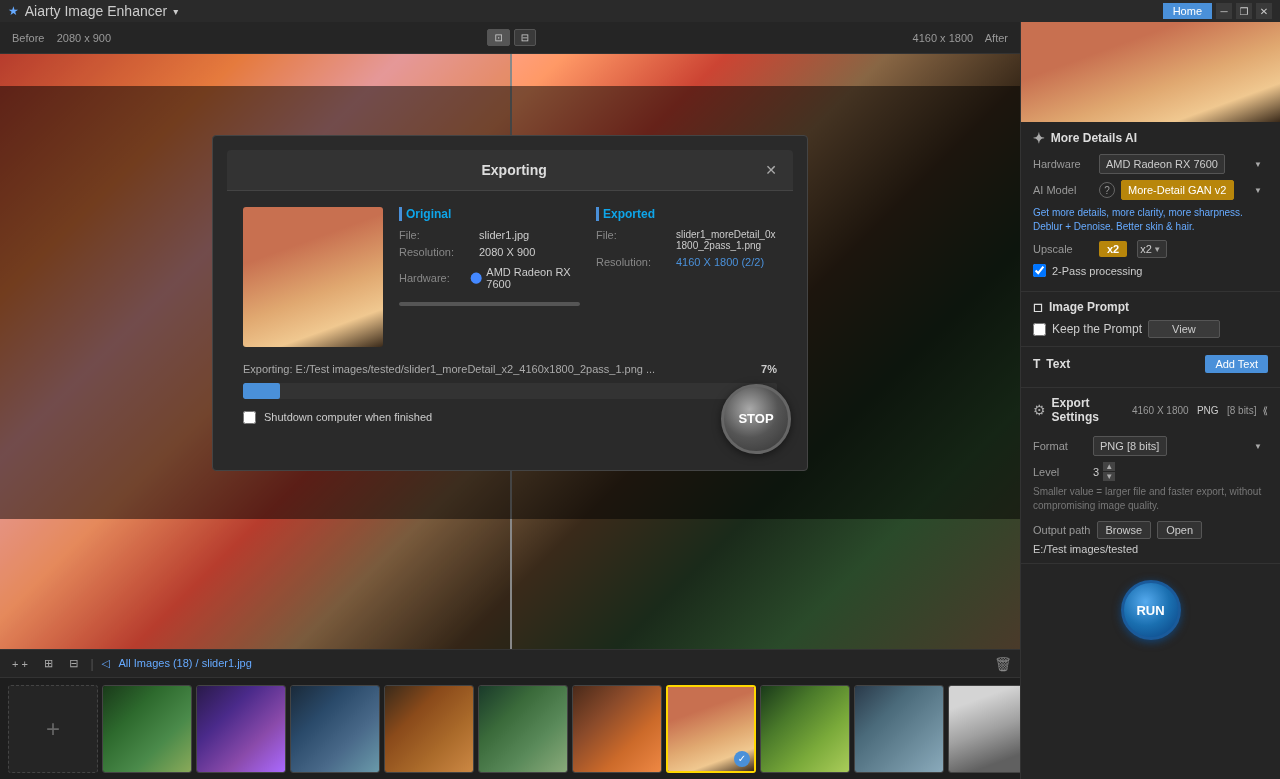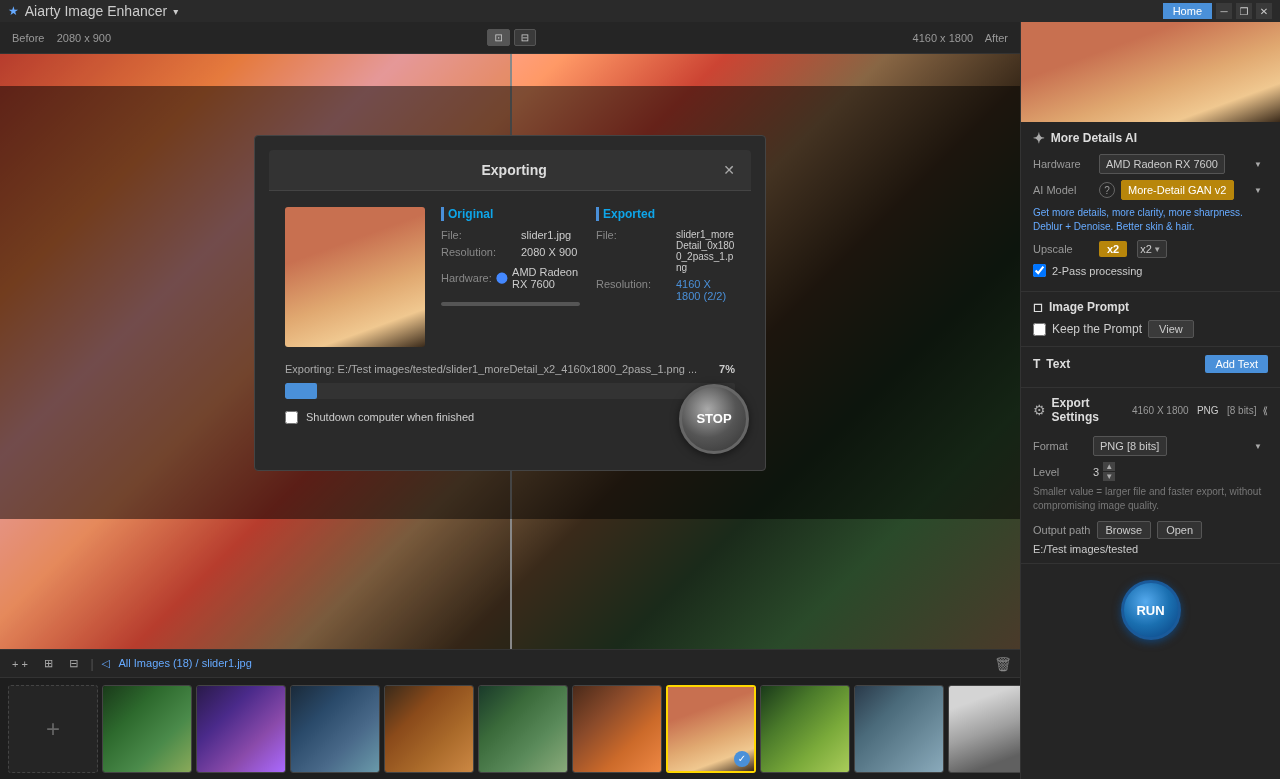--- a/index.html
+++ b/index.html
@@ -312,21 +312,21 @@
     }
     .keep-prompt-row {
       display: flex;
       align-items: center;
       gap: 6px;
     }
     .view-btn {
       background: #3a3a3a;
       border: 1px solid #555;
       color: #ccc;
-      padding: 2px 10px;
+      padding: 2px 23px;
       font-size: 11px;
       border-radius: 2px;
       cursor: pointer;
     }
     .text-section-header {
       display: flex;
       align-items: center;
       justify-content: space-between;
       margin-bottom: 6px;
     }
@@ -417,21 +417,21 @@
     .dialog-overlay {
       position: absolute;
       top: 32px; left: 0; right: 0; bottom: 130px;
       background: rgba(0,0,0,0.5);
       z-index: 50;
       display: flex;
       align-items: center;
       justify-content: center;
     }
     .dialog {
-      width: 512px;
+      width: 596px;
       background: #2a2a2a;
       border: 1px solid #444;
       border-radius: 4px;
       padding: 14px;
       position: relative;
     }
     .dialog-header {
       background: #333;
       padding: 12px 16px;
       border-bottom: 1px solid #444;

